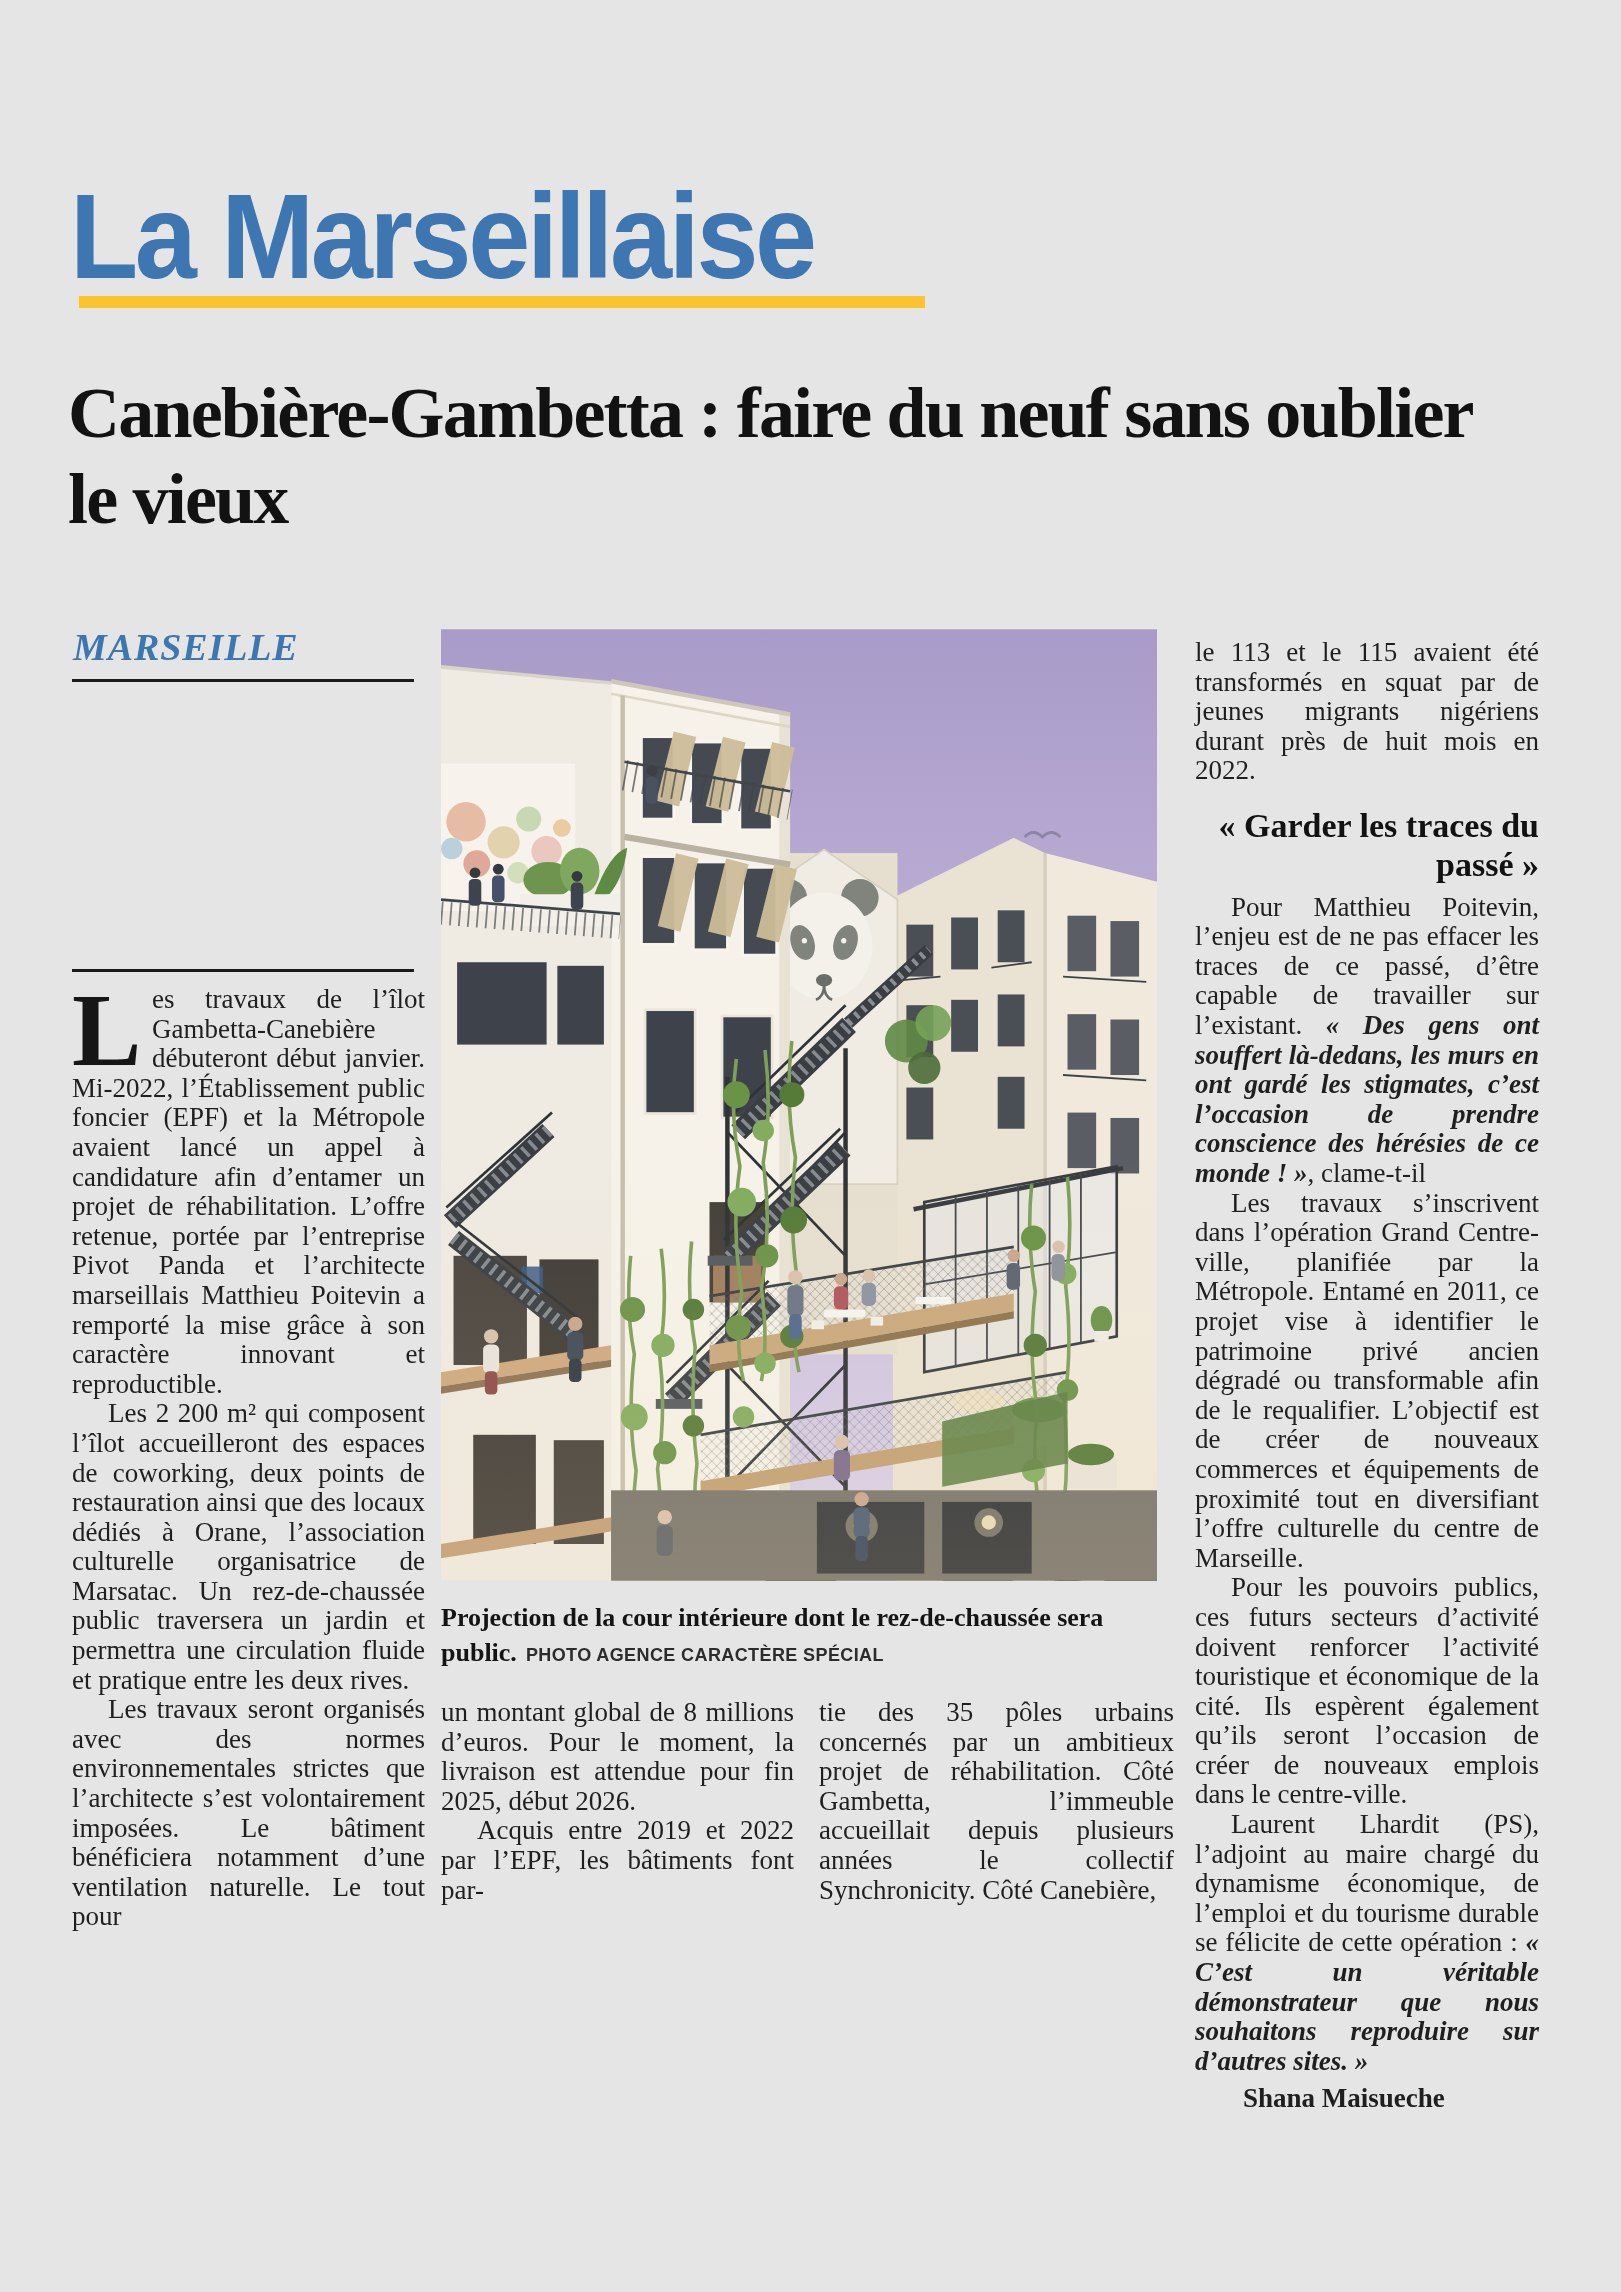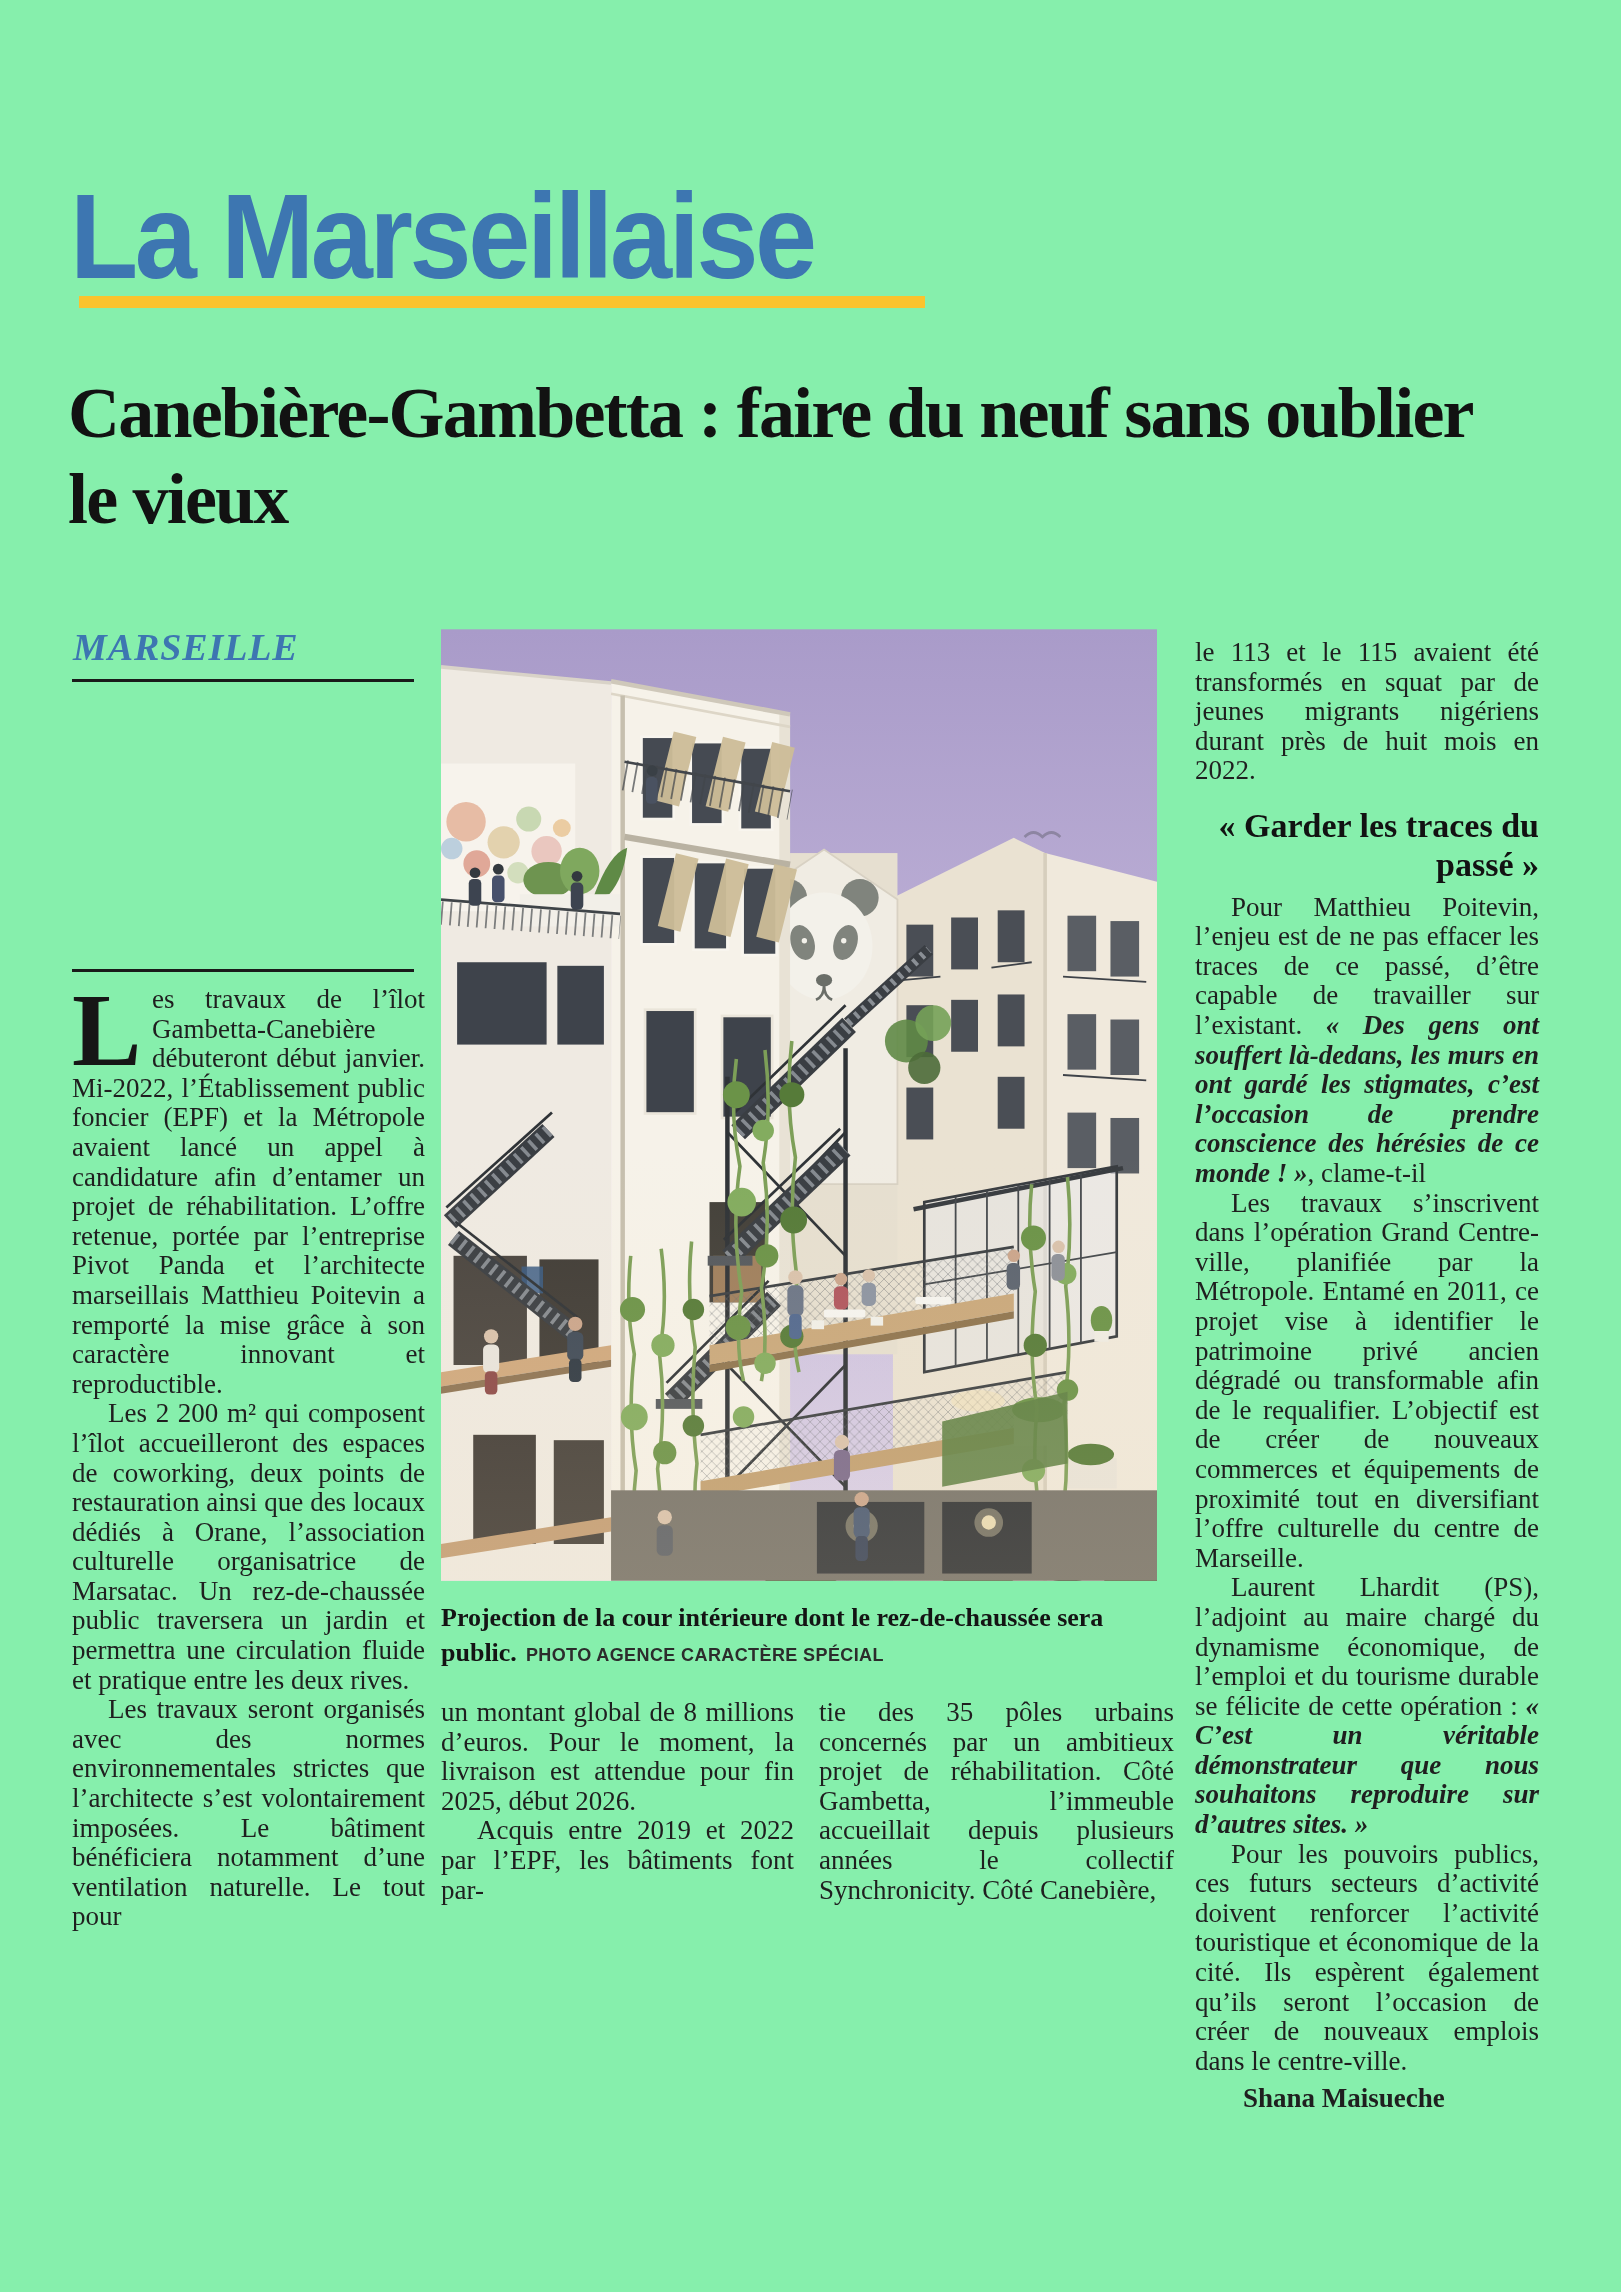--- a/index.html
+++ b/index.html
@@ -1,17 +1,17 @@
 <!DOCTYPE html>
 <html lang="fr" style="font-size:14.3px"><head>
 <meta charset="utf-8">
 <style>
   html,body { margin:0; padding:0; background:#ffffff; }
   .page {
-    position:relative; width:1621px; height:2293px; background:#86efac;
+    position:relative; width:1621px; height:2293px; background:#e5e5e5;
     font-family:"Liberation Serif", serif; color:#1b1b1b; overflow:hidden;
   }
   
   .masthead-title {
     position:absolute; left:70px; top:176px;
     font-family:"Liberation Sans", sans-serif; font-weight:700;
     font-size:120px; line-height:1; letter-spacing:-3.6px; color:#3d76b1;
     transform:scaleX(.93); transform-origin:left top; white-space:nowrap;
   }
   .masthead-rule { position:absolute; left:79px; top:296px; width:846px; height:11.6px; background:#fbc32d; }
@@ -437,19 +437,19 @@
 
   <div class="col col-mid2">
     <p>tie des 35 pôles urbains concernés par un ambitieux projet de réhabilitation. Côté Gambetta, l’immeuble accueillait depuis plusieurs années le collectif Synchronicity. Côté Canebière,</p>
   </div>
 
   <div class="col col-right">
     <p>le 113 et le 115 avaient été transformés en squat par de jeunes migrants nigériens durant près de huit mois en 2022.</p>
     <h2 class="subhead">« Garder les traces du passé »</h2>
     <p class="indent"><span>Pour Matthieu Poitevin, l’enjeu est de ne pas effacer les traces de ce passé, d’être capable de travailler sur l’existant. </span><em>« Des gens ont souffert là-dedans, les murs en ont gardé les stigmates, c’est l’occasion de prendre conscience des hérésies de ce monde ! »</em><span>, clame-t-il</span></p>
     <p class="indent">Les travaux s’inscrivent dans l’opération Grand Centre-ville, planifiée par la Métropole. Entamé en 2011, ce projet vise à identifier le patrimoine privé ancien dégradé ou transformable afin de le requalifier. L’objectif est de créer de nouveaux commerces et équipements de proximité tout en diversifiant l’offre culturelle du centre de Marseille.</p>
+    <p class="indent">Pour les pouvoirs publics, ces futurs secteurs d’activité doivent renforcer l’activité touristique et économique de la cité. Ils espèrent également qu’ils seront l’occasion de créer de nouveaux emplois dans le centre-ville.</p>
     <p class="indent"><span>Laurent Lhardit (PS), l’adjoint au maire chargé du dynamisme économique, de l’emploi et du tourisme durable se félicite de cette opération : </span><em>« C’est un véritable démonstrateur que nous souhaitons reproduire sur d’autres sites. »</em></p>
-    <p class="indent">Pour les pouvoirs publics, ces futurs secteurs d’activité doivent renforcer l’activité touristique et économique de la cité. Ils espèrent également qu’ils seront l’occasion de créer de nouveaux emplois dans le centre-ville.</p>
     <div class="byline">Shana Maisueche</div>
   </div>
 
 </div>
 
 
 </body></html>

